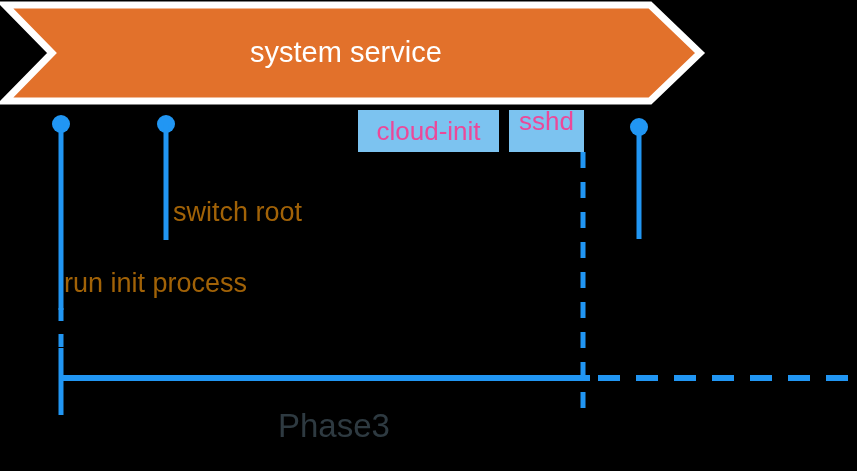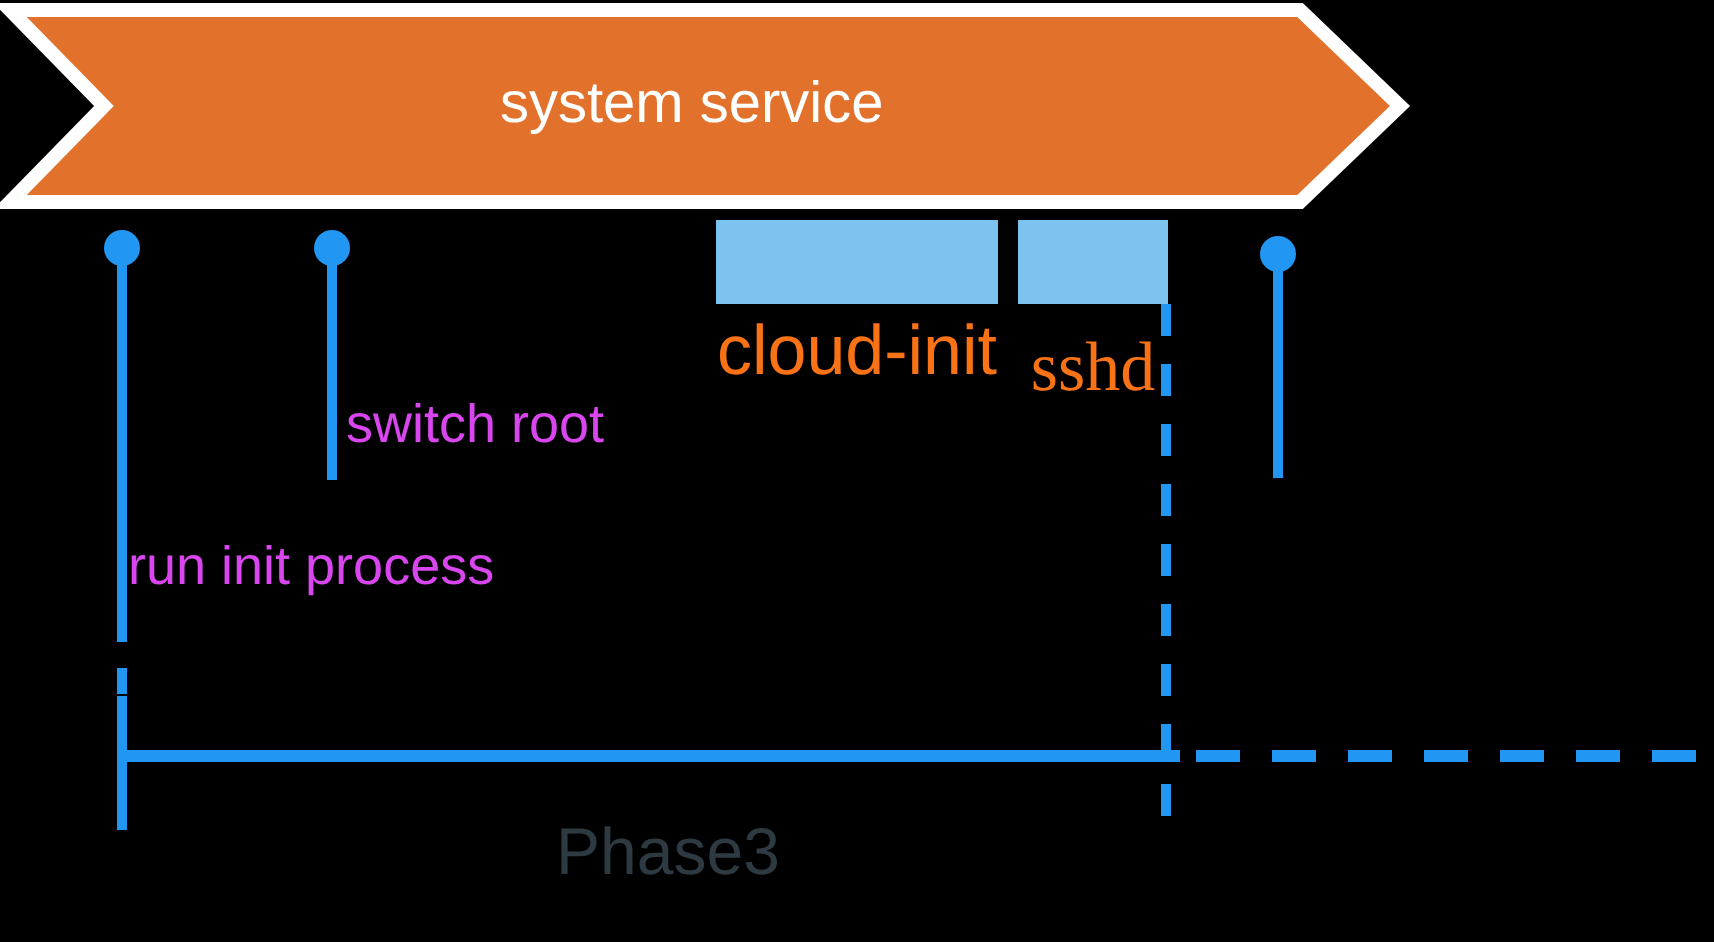--- a/index.html
+++ b/index.html
@@ -18,38 +18,37 @@
   }
   #stage svg.layer {
     position: absolute;
     left: 0;
     top: 0;
     width: 857px;
     height: 471px;
   }
   .lbl {
     position: absolute;
-    color: #d946ef;
+    color: #a16207;
     font-family: "Liberation Sans", sans-serif;
     white-space: nowrap;
     line-height: 1;
   }
   .lbl-milestone { font-size: 27px; }
   .lbl-phase { font-size: 33px; color: #2E3A41; }
   .boxlbl {
     position: absolute;
     font-family: "Liberation Sans", sans-serif;
-    color: #f97316;
-    font-size: 35px;
+    color: #ec4899;
+    font-size: 26px;
     white-space: nowrap;
     display: flex;
     align-items: center;
     justify-content: center;
     line-height: 1;
-    margin-top: 44px;
   }
   .svc-box {
     position: absolute;
     background: #7CC3F0;
   }
   .arrow-text {
     position: absolute;
     color: #FFFFFF;
     font-size: 29px;
     font-family: "Liberation Sans", sans-serif;
@@ -65,21 +64,21 @@
   <svg class="layer" viewBox="0 0 857 471" xmlns="http://www.w3.org/2000/svg">
     <polygon points="5,5 650,5 700,53 650,101 5,101 52,53" fill="#E2712B" stroke="#FFFFFF" stroke-width="7" stroke-linejoin="miter"></polygon>
   </svg>
 
   <div class="arrow-text" style="left:250px; top:38px;">system service</div>
 
   <div class="svc-box" style="left:358px; top:110px; width:141px; height:42px;"></div>
   <div class="boxlbl" style="left:358px; top:110px; width:141px; height:42px;">cloud-init</div>
 
   <div class="svc-box" style="left:509px; top:110px; width:75px; height:42px;"></div>
-  <div class="boxlbl" style="left:509px; top:110px; width:75px; height:58px;font-family:Liberation Serif, serif;">sshd</div>
+  <div class="boxlbl" style="left:509px; top:92px; width:75px; height:58px;">sshd</div>
 
   <svg class="layer" viewBox="0 0 857 471" xmlns="http://www.w3.org/2000/svg">
 
     <g>
       <circle cx="61" cy="124" r="9" fill="#2196F3"></circle>
       <line x1="61" y1="124" x2="61" y2="310" stroke="#2196F3" stroke-width="5"></line>
       <line x1="61" y1="308" x2="61" y2="348" stroke="#2196F3" stroke-width="5" stroke-dasharray="13 13"></line>
       <line x1="61" y1="348" x2="61" y2="415" stroke="#2196F3" stroke-width="5"></line>
     </g>
 

